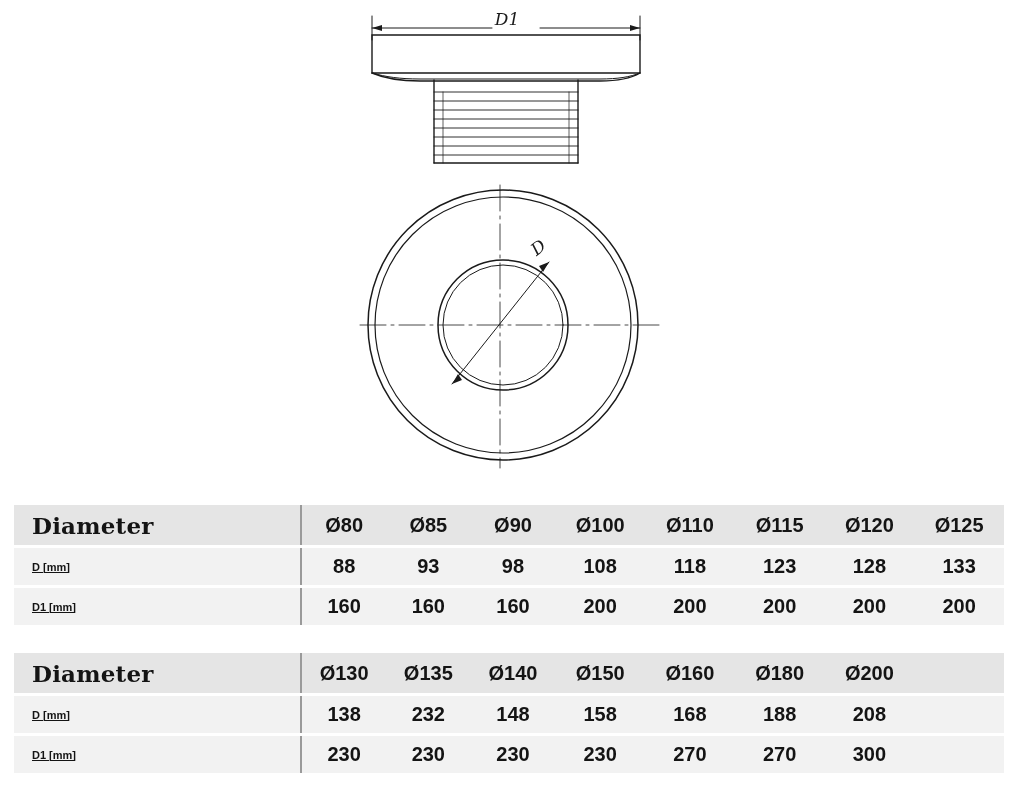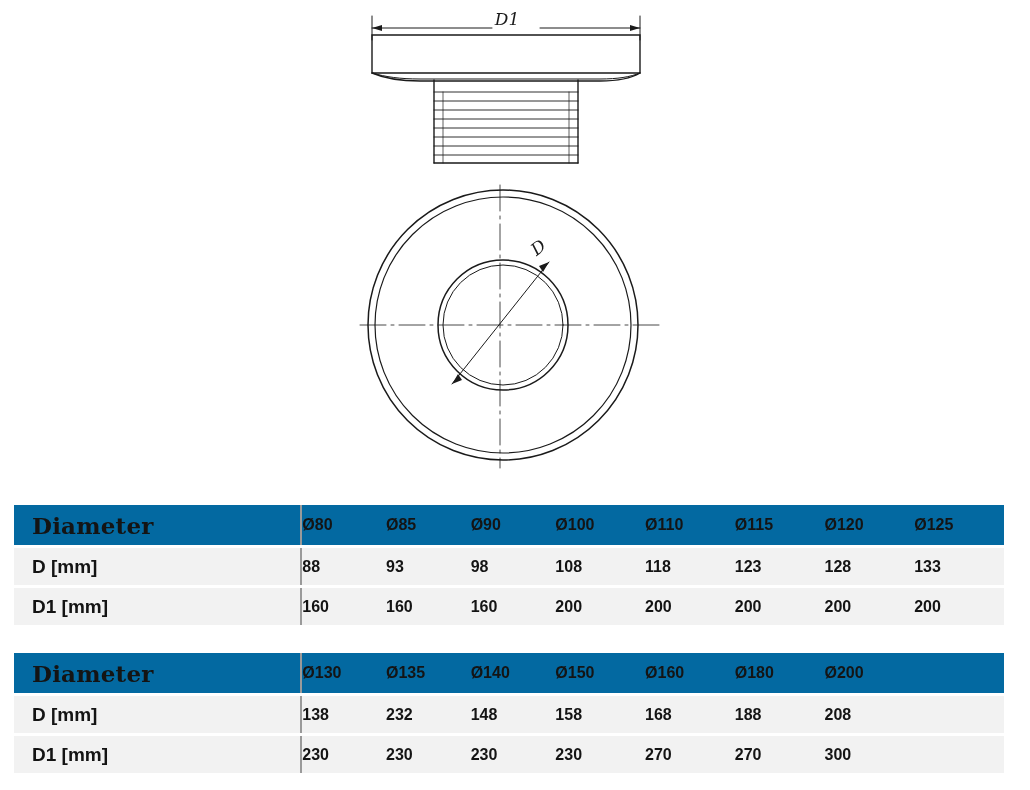--- a/index.html
+++ b/index.html
@@ -32,46 +32,47 @@
     width: 1000px;
   }
   table.spec {
     border-collapse: collapse;
     width: 990px;
     table-layout: fixed;
   }
   table.spec td {
     padding: 0;
     height: 37px;
-    text-align: left;
+    text-align: center;
     vertical-align: middle;
-    font-size: 16px;
+    font-size: 20px;
     font-weight: bold;
     color: #141414;
   }
   table.spec tr.header-row td {
-    background: #0369a1;
+    background: #e5e5e5;
     height: 40px;
   }
   table.spec tr.data-row td {
     background: #f2f2f2;
   }
   table.spec td.label-cell {
     text-align: left;
     padding-left: 18px;
     border-right: 2px solid #9a9a9a;
   }
   table.spec tr.header-row td.label-cell {
     font-family: "DejaVu Serif", serif;
     font-size: 23px;
     font-weight: bold;
     letter-spacing: 0.2px;
   }
   table.spec tr.data-row td.label-cell {
-    font-size: 19px;
+    font-size: 11px;
+    text-decoration: underline;
   }
   table.spec tr.row-sep td {
     height: 3px;
     background: #ffffff;
     padding: 0;
   }
   .table-gap {
     height: 28px;
   }
   .tbl-wrap { position: relative; }

